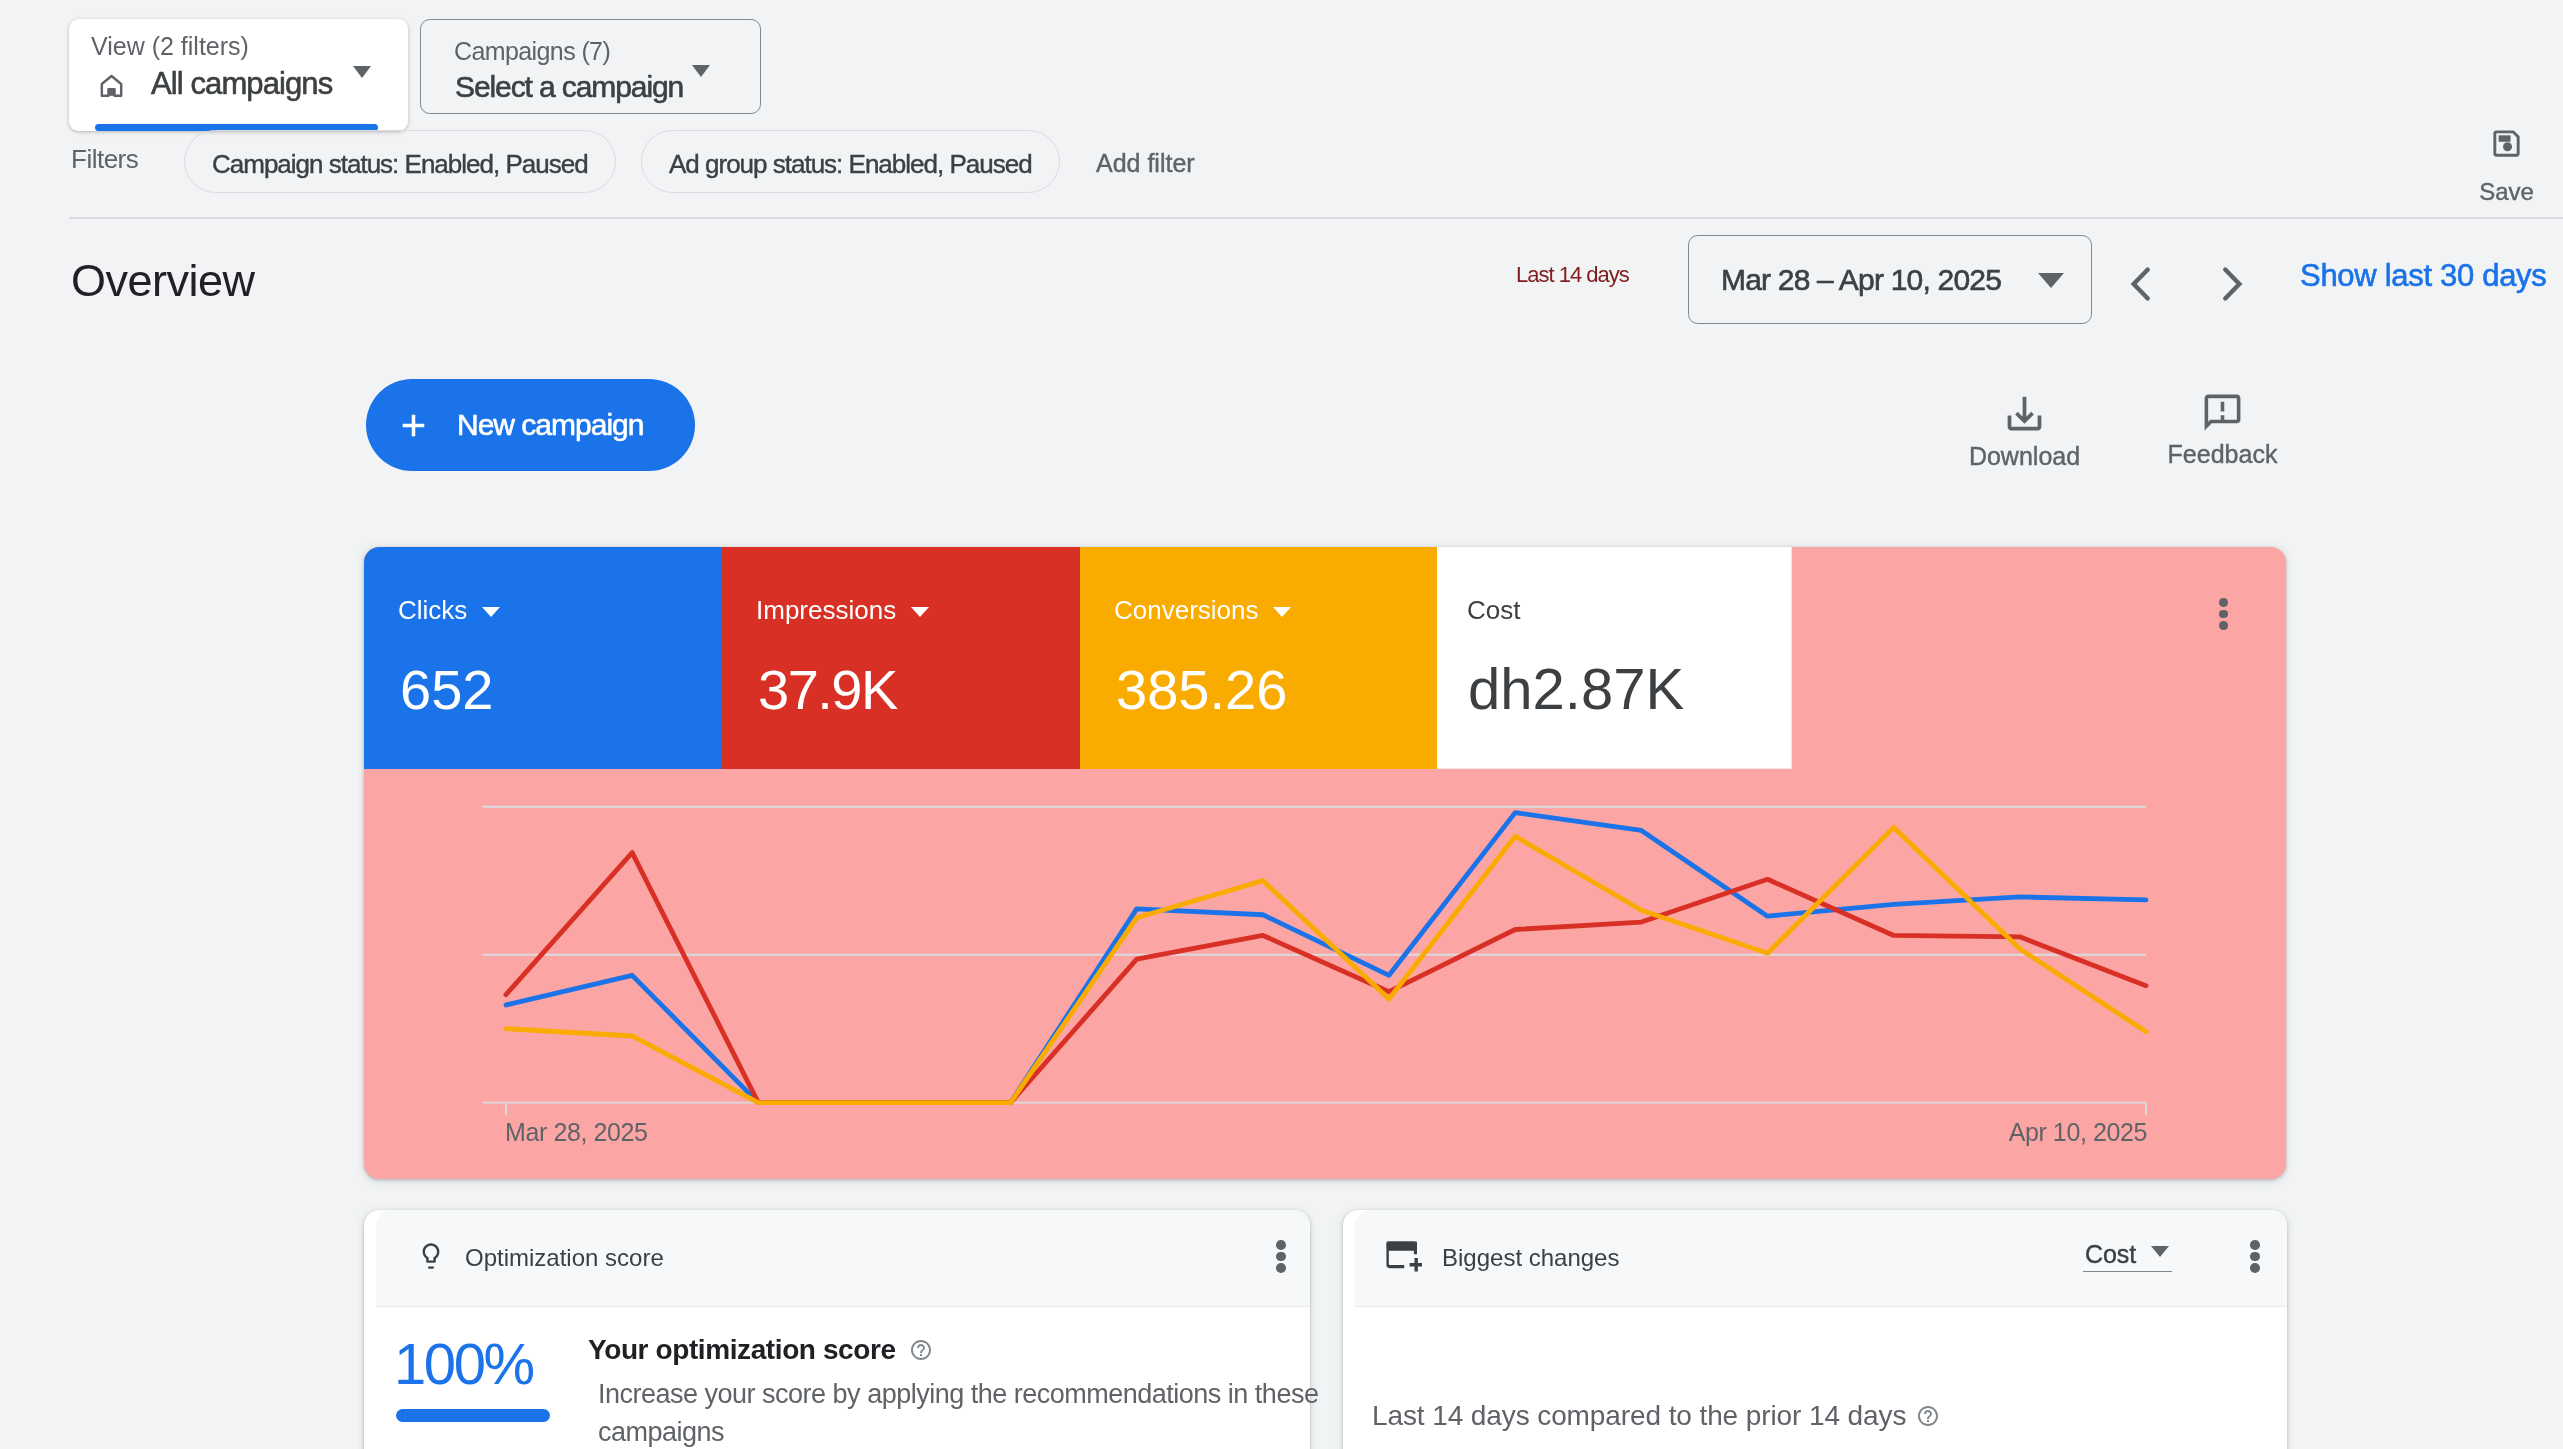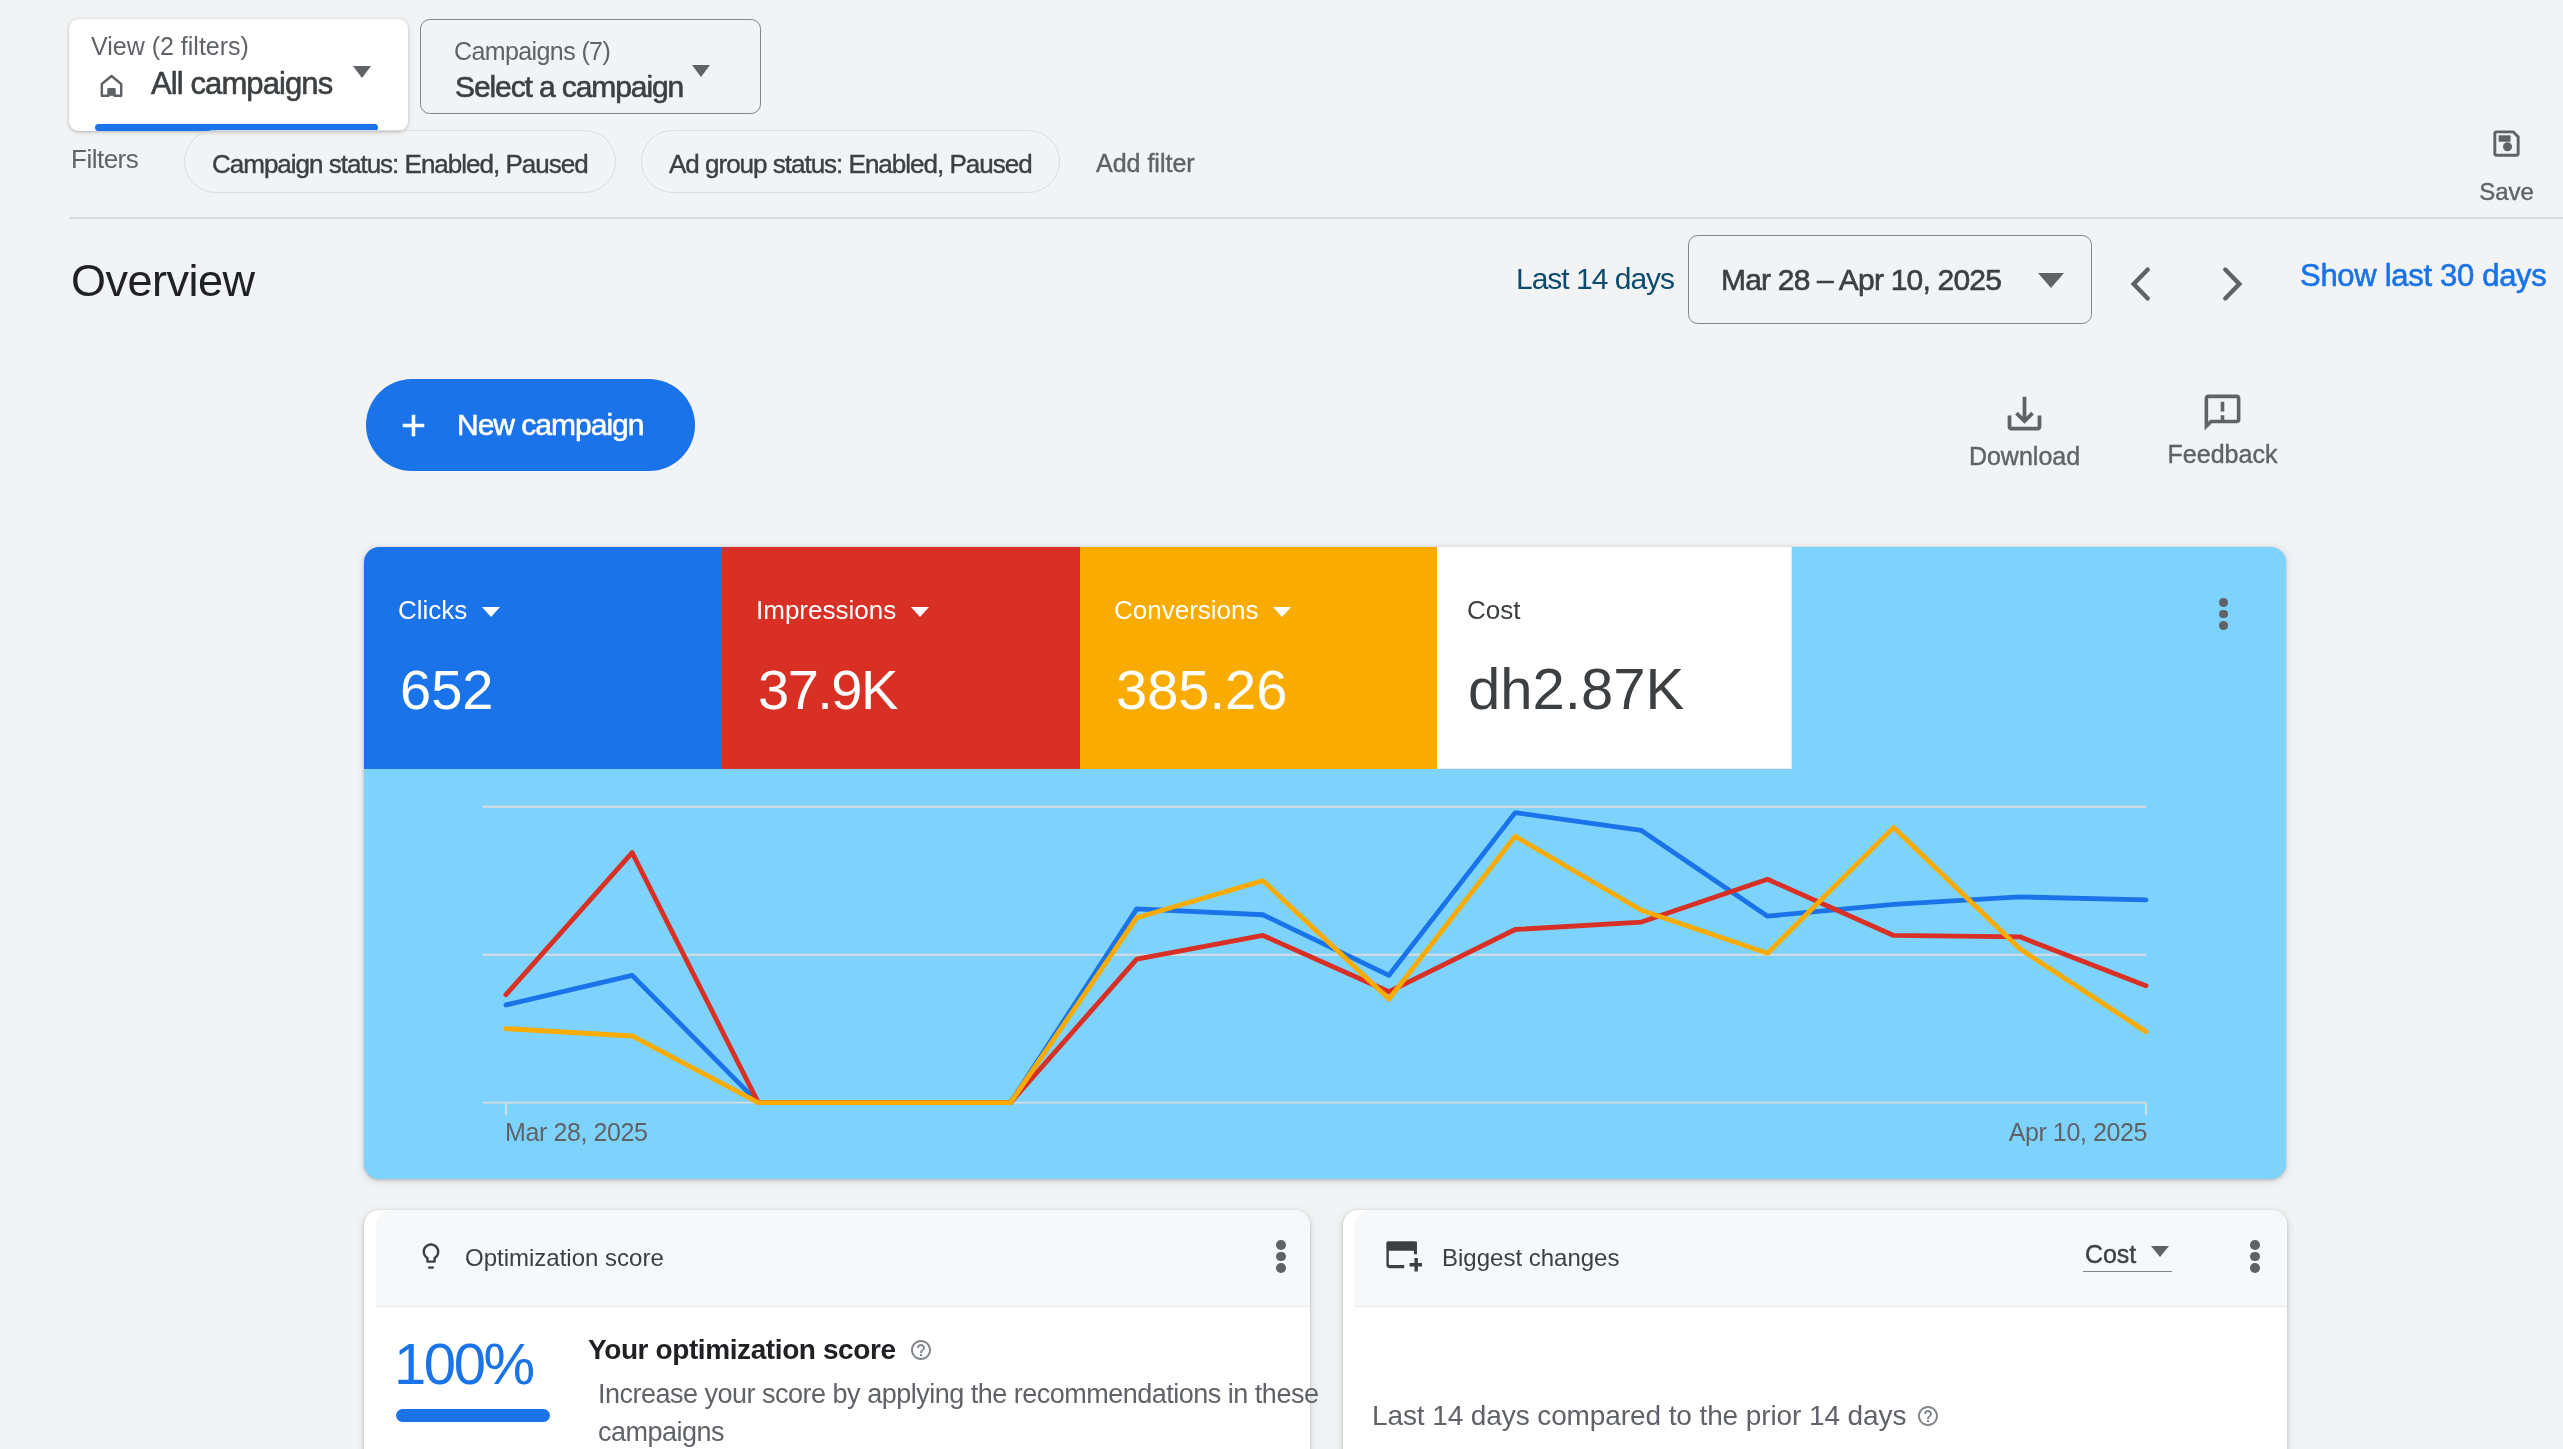--- a/index.html
+++ b/index.html
@@ -51,21 +51,21 @@
   .chip2 { left:641px; }
   .add-filter { left:1096px; top:149px; font-size:25px; color:#5f6368; }
   .save-group { left:2466px; top:126px; width:81px; text-align:center; }
   .save-group svg { display:block; margin:0 auto; }
   .save-group .lbl { margin-top:16.5px; font-size:24px; color:#5f6368; }
 
   .top-divider { left:69px; right:0; top:217px; height:1.9px; background:#dadce0; }
 
   
   .page-title { left:71px; top:255px; font-size:45px; color:#202124; letter-spacing:-0.5px; }
-  .range-label { left:1516px; top:262px; font-size:30px; color:#0c4a6e; letter-spacing:-1px; }
+  .range-label { left:1516px; top:262px; font-size:22px; color:#7f1d1d; letter-spacing:-1px; }
   .date-box {
     left:1688px; top:235px; width:404px; height:89px;
     border:1.9px solid #80868b; border-radius:9.7px;
   }
   .date-box .val { position:absolute; left:32px; top:27px; font-size:30px; color:#3c4043; letter-spacing:-0.8px; }
   .date-box .caret { position:absolute; right:27px; top:37px; border-left-width:13.6px; border-right-width:13.6px; border-top-width:15.5px; }
   .chev { top:257px; }
   .chev svg { display:block; }
   .chev-left { left:2116px; }
   .chev-right { left:2207px; }
@@ -81,21 +81,21 @@
   .new-campaign .lbl { margin-left:25px; font-size:30px; letter-spacing:-1px; }
   .icon-btn { width:155px; text-align:center; }
   .icon-btn svg { display:block; margin:0 auto; }
   .icon-btn .lbl { margin-top:5.8px; font-size:25px; color:#5f6368; }
   .download-btn { left:1947px; top:391px; }
   .feedback-btn { left:2145px; top:391px; }
 
   
   .main-card {
     left:364px; top:547px; width:1922px; height:632px;
-    background:#7dd3fc; border-radius:15.5px;
+    background:#fca5a5; border-radius:15.5px;
     box-shadow:0 1px 2.9px rgba(60,64,67,.28), 0 1.9px 7.7px 1.9px rgba(60,64,67,.1);
   }
   .tiles { position:absolute; left:0; top:0; height:222px; width:100%; display:flex; }
   .tile { position:relative; height:222px; }
   .tile .tlabel { position:absolute; left:34px; top:48px; display:flex; align-items:center; font-size:26px; }
   .tile .tlabel .tcaret { margin-left:14.5px; width:0; height:0; border-left:9.7px solid transparent; border-right:9.7px solid transparent; border-top:10.6px solid currentColor; margin-top:3.9px; }
   .tile .tvalue { position:absolute; left:36px; top:110px; font-size:56px; letter-spacing:0; }
   .tile0 { width:358px; background:#1a73e8; color:#fff; border-radius:15.5px 0 0 0; }
   .tile1 { width:358px; background:#d93025; color:#fff; } .tile1 .tvalue { letter-spacing:-1.5px; }
   .tile2 { width:357px; background:#f9ab00; color:#fff; }

